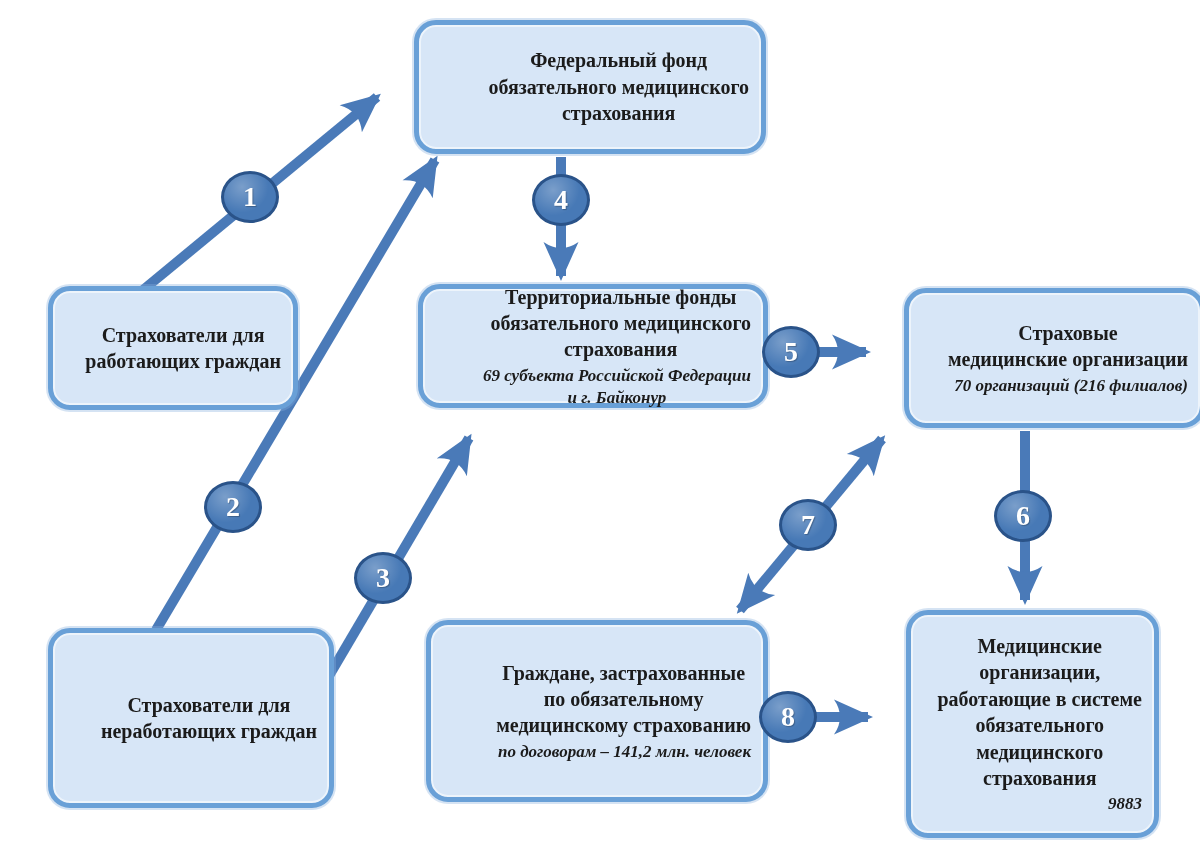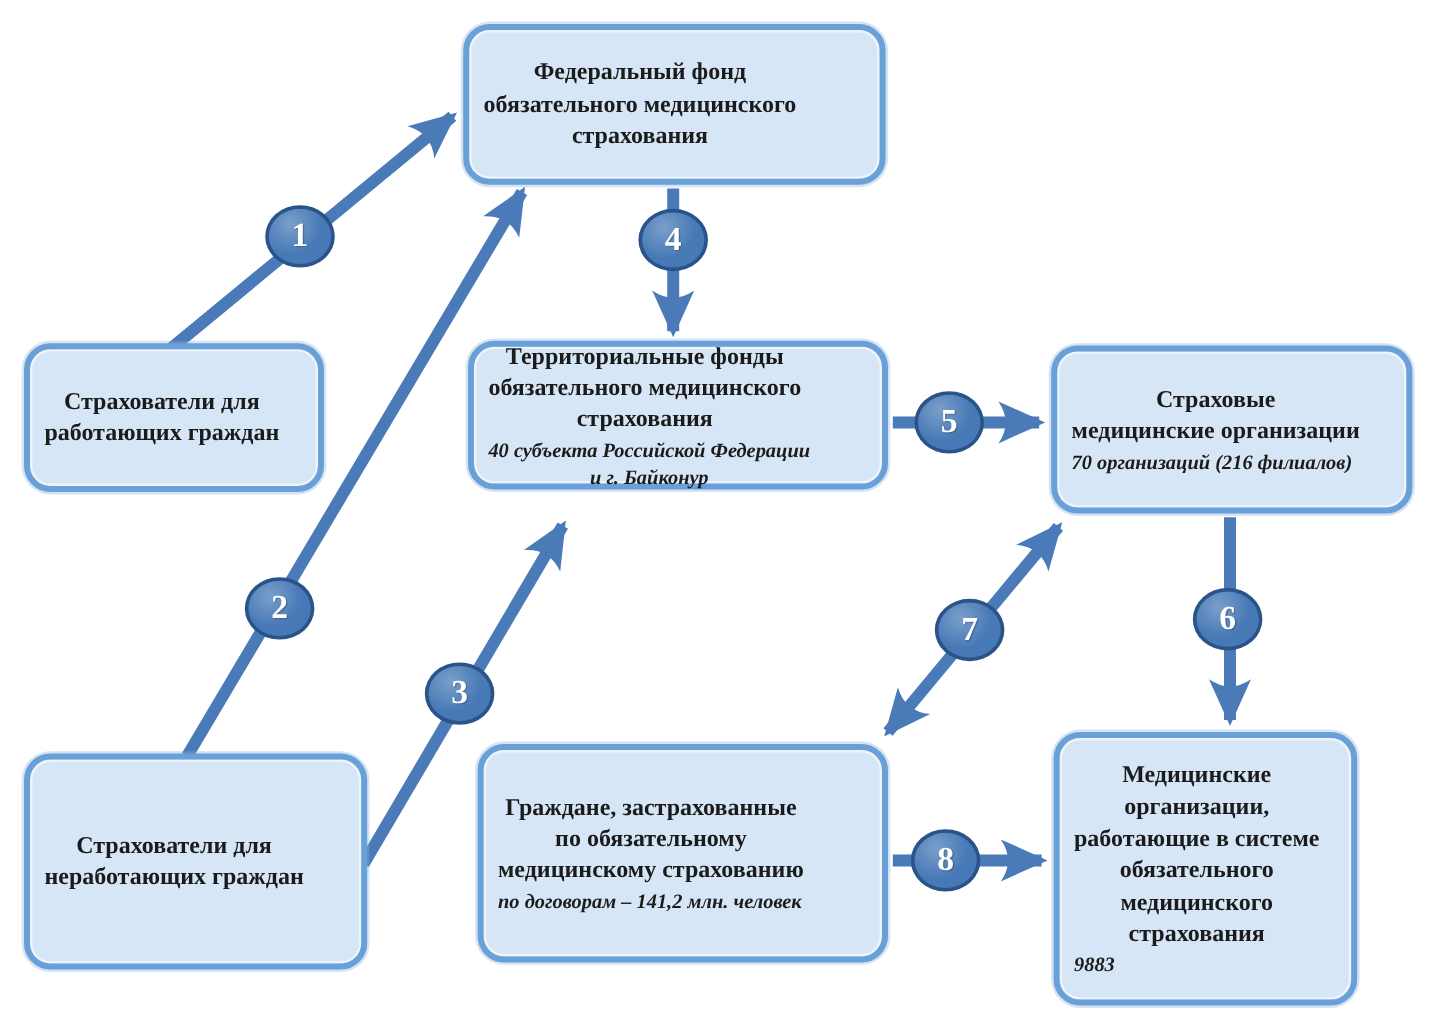--- a/index.html
+++ b/index.html
@@ -23,24 +23,25 @@
   }
   svg.arrows{position:absolute;left:0;top:0;}
   .arrow-line{stroke:var(--arrow);stroke-width:10;fill:none;}
   .head{fill:var(--arrow);stroke:none;}
   .node{
     position:absolute;
     background:var(--box-fill);
     border:5px solid var(--box-border);
     border-radius:22px;
     box-shadow:0 0 0 2px rgba(135,175,220,.35), inset 0 0 0 2px rgba(255,255,255,.55);
-    display:flex;flex-direction:column;justify-content:center;align-items:flex-start;
+    display:flex;flex-direction:column;justify-content:center;align-items:flex-end;
     text-align:center;
     padding:8px 12px;
     color:var(--text);
+    margin-left:28px;
   }
   .node-title{
     font-weight:bold;
     font-size:20px;
     line-height:1.32;
     white-space:pre-line;
   }
   .node-subtitle{
     font-weight:bold;
     font-style:italic;
@@ -91,21 +92,21 @@
 
   <div class="node" style="left:20px;top:286px;width:250px;height:124px;">
     <div class="node-title">Страхователи для
 работающих граждан</div>
   </div>
 
   <div class="node" style="left:390px;top:284px;width:350px;height:124px;">
     <div class="node-title">Территориальные фонды
 обязательного медицинского
 страхования</div>
-    <div class="node-subtitle">40 субъекта Российской Федерации
+    <div class="node-subtitle">69 субъекта Российской Федерации
 и г. Байконур</div>
   </div>
 
   <div class="node" style="left:876px;top:288px;width:301px;height:140px;">
     <div class="node-title">Страховые
 медицинские организации</div>
     <div class="node-subtitle">70 организаций (216 филиалов)</div>
   </div>
 
   <div class="node" style="left:20px;top:628px;width:286px;height:180px;">

